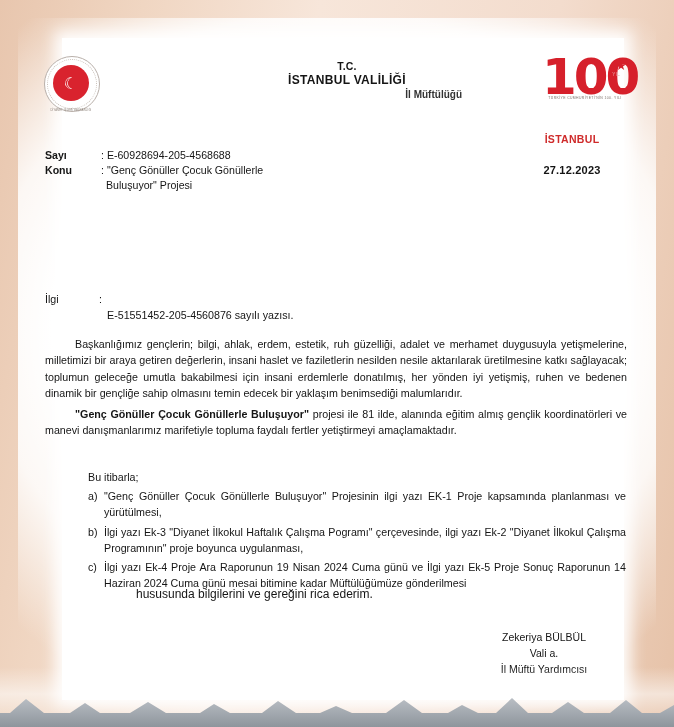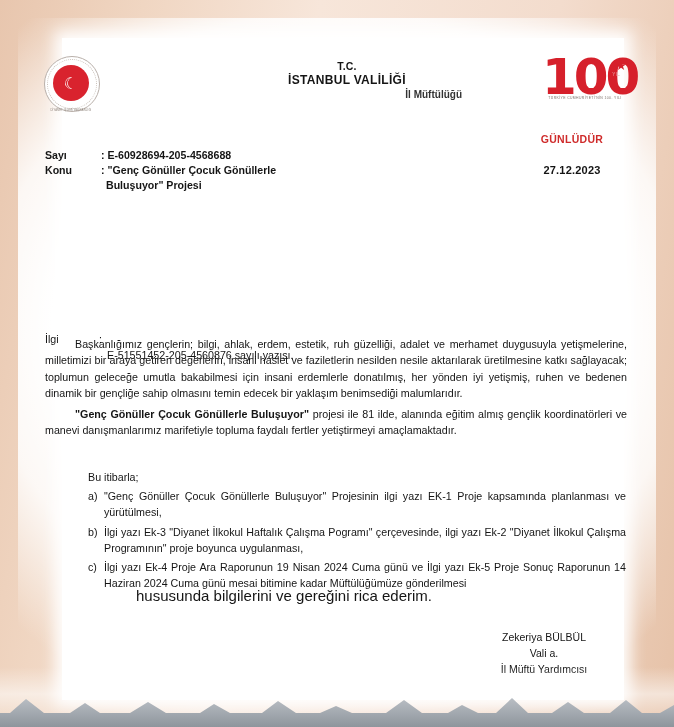--- a/index.html
+++ b/index.html
@@ -205,21 +205,21 @@
   
   #meta {
     position: absolute;
     left: 45px;
     top: 148px;
     font-size: 10.6px;
     line-height: 1.42;
   }
   #meta .row { display: flex; }
   #meta .lbl { width: 56px; font-weight: bold; }
-  #meta .val { white-space: nowrap; font-weight: bold; }
+  #meta .val { white-space: nowrap; }
   #meta .val2 { padding-left: 5px; }
 
   
   #dagitim {
     position: absolute;
     left: 0;
     top: 251px;
     width: 674px;
     text-align: center;
     font-size: 10.8px;
@@ -229,21 +229,21 @@
 
   
   #ilgi {
     position: absolute;
     left: 45px;
     top: 292px;
     width: 578px;
     font-size: 10.7px;
     line-height: 1.46;
   }
-  #ilgi .row { display: flex; margin-top: 40px; }
+  #ilgi .row { display: flex; }
   #ilgi .lbl { width: 54px; }
   #ilgi .sep { width: 8px; }
   #ilgi .l2 { padding-left: 62px; }
 
   
   #body {
     position: absolute;
     left: 45px;
     top: 336px;
     width: 582px;
@@ -271,21 +271,21 @@
     text-align: justify;
   }
   #list .li { position: relative; padding-left: 16px; margin-bottom: 3px; }
   #list .mk { position: absolute; left: 0; top: 0; text-align: left; }
 
   #closing {
     position: absolute;
     left: 104px;
     top: 587px;
     width: 520px;
-    font-size: 15px;
+    font-size: 12px;
     padding-left: 32px;
   }
 
   
   #sig {
     position: absolute;
     right: 30px;
     top: 630px;
     width: 200px;
     text-align: center;
@@ -341,21 +341,21 @@
 
       <div id="logo100">
         <span class="num">100</span>
         <span class="star">★</span>
         <span class="ghost">YIL</span>
         <div class="sub">TÜRKİYE CUMHURİYETİ'NİN 100. YILI</div>
       </div>
     </div>
 
     <div id="dateblk">
-      <div class="gun">GÜNLÜDÜR</div>
+      <div class="gun">İSTANBUL</div>
       <div class="dt">27.12.2023</div>
     </div>
 
     <div id="meta">
       <div class="row">
         <span class="lbl">Sayı</span>
         <span class="val">: E-60928694-205-4568688</span>
       </div>
       <div class="row">
         <span class="lbl">Konu</span>

